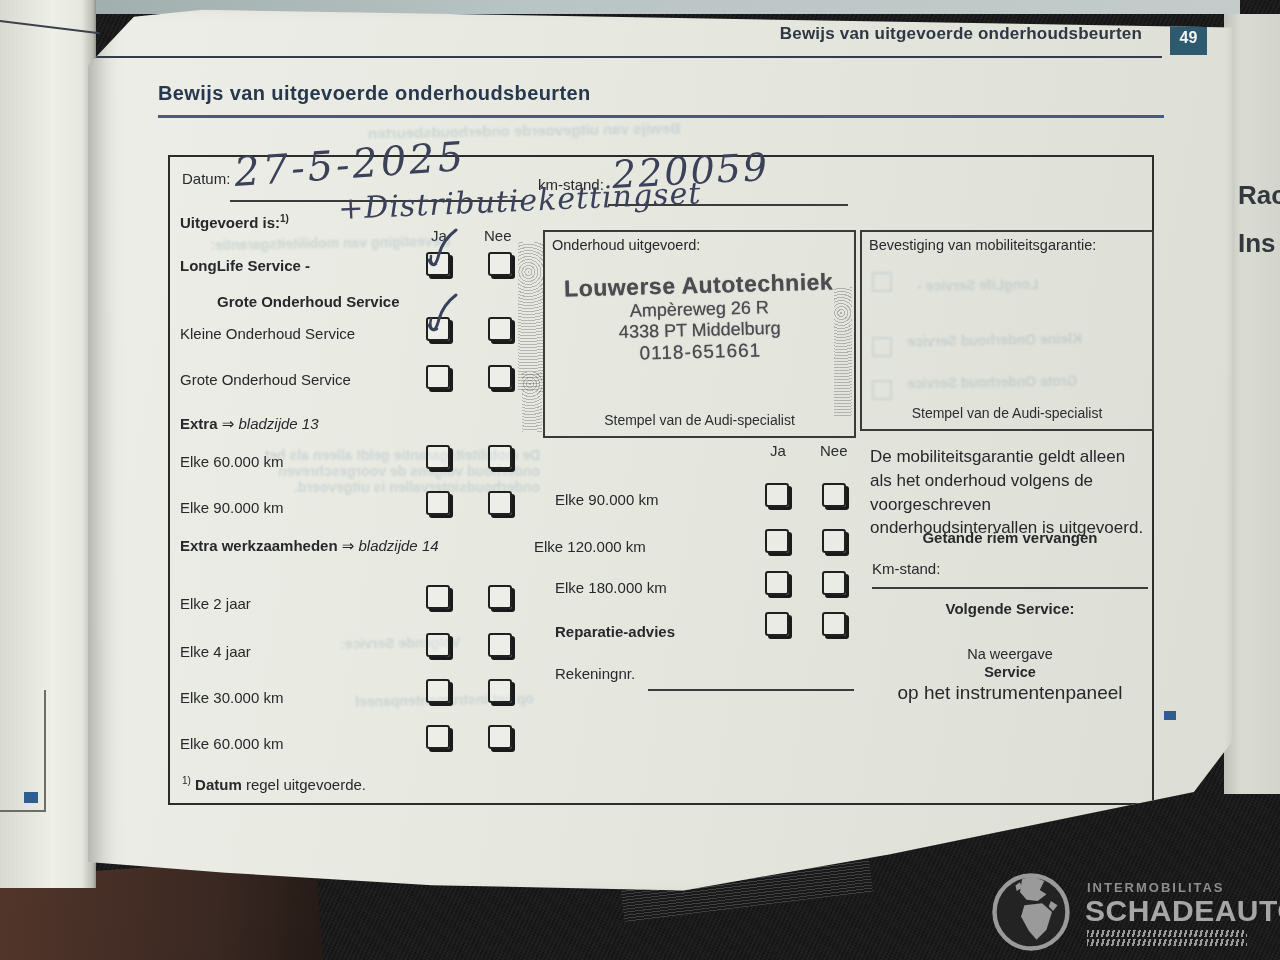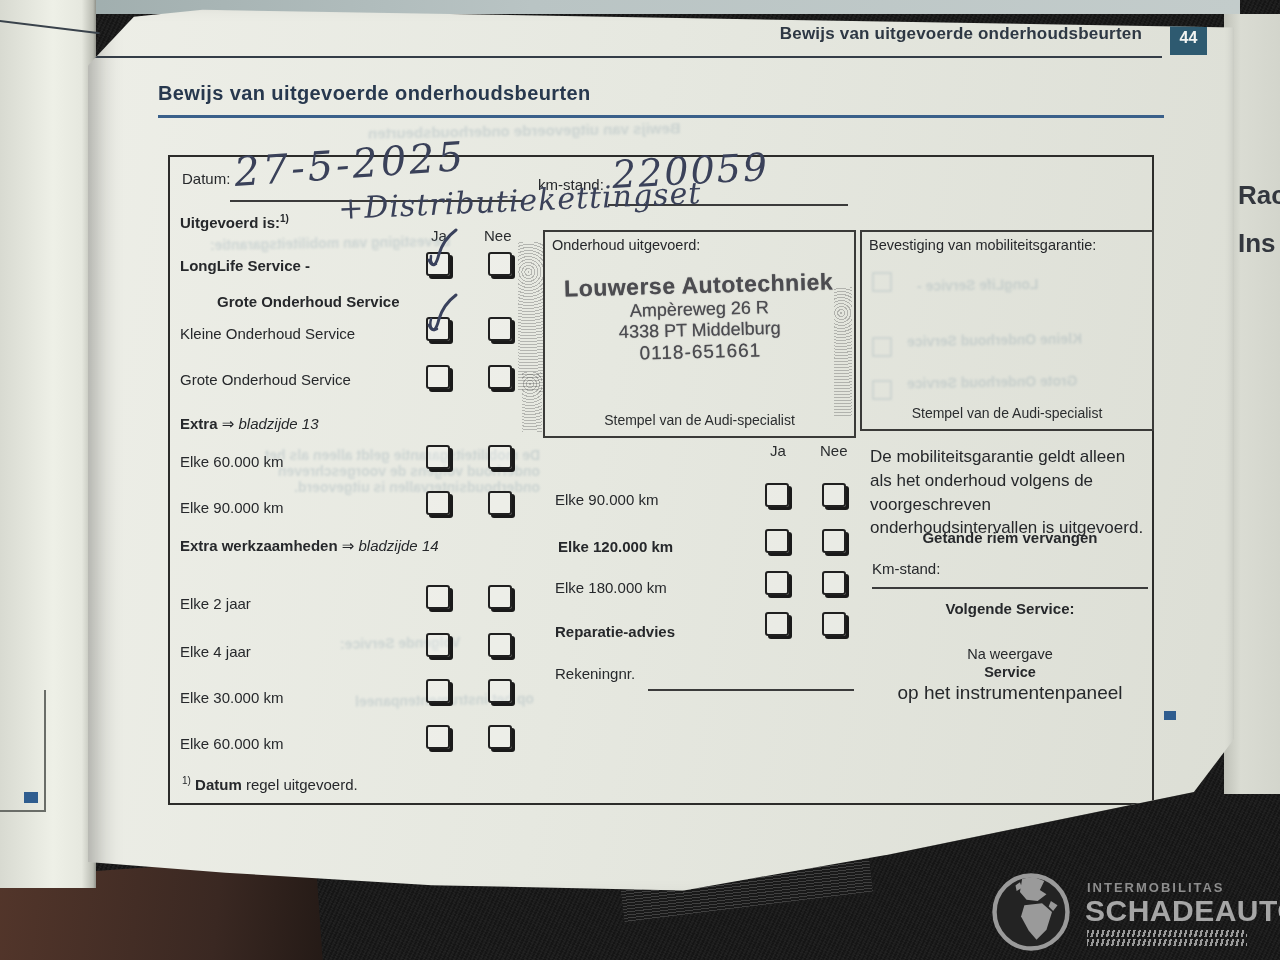--- a/index.html
+++ b/index.html
@@ -89,21 +89,21 @@
 
   <div class="abs" id="next-page">
     <div class="next-page-word" style="top:166px;">Rac</div>
     <div class="next-page-word" style="top:214px;">Ins</div>
   </div>
 
   <div class="abs" id="page">
 
     <div class="abs" id="header-rule"></div>
     <div class="abs" id="header-title">Bewijs van uitgevoerde onderhoudsbeurten</div>
-    <div class="abs" id="page-number-box">44</div>
+    <div class="abs" id="page-number-box">49</div>
 
     <div class="abs" id="page-title">Bewijs van uitgevoerde onderhoudsbeurten</div>
     <div class="abs" id="title-underline"></div>
     <div class="ghost" style="left:280px;top:114px;font-size:15px;">Bewijs van uitgevoerde onderhoudsbeurten</div>
 
     <div class="abs" id="form-box">
 
       <div class="lbl" style="left:12px;top:13px;">Datum:</div>
       <div class="uline" style="left:60px;top:43px;width:292px;"></div>
       <div class="hand" style="left:64px;top:-16px;font-size:40px;transform:rotate(-4deg);letter-spacing:3px;">27-5-2025</div>
@@ -166,21 +166,21 @@
       <div class="cb" style="left:318px;top:476px;"></div>
 
       <div class="lbl" style="left:10px;top:532px;">Elke 30.000 km</div>
       <div class="cb" style="left:256px;top:522px;"></div>
       <div class="cb" style="left:318px;top:522px;"></div>
 
       <div class="lbl" style="left:10px;top:578px;">Elke 60.000 km</div>
       <div class="cb" style="left:256px;top:568px;"></div>
       <div class="cb" style="left:318px;top:568px;"></div>
 
-      <div class="lbl" style="left:12px;top:618px;"><sup>1)</sup> <span class="b">Datum</span><span> regel uitgevoerd.</span></div>
+      <div class="lbl" style="left:12px;top:618px;"><sup>1)</sup> <span class="b">Datum</span><span> regel uitgevoerde.</span></div>
 
       <div class="smudge" style="left:348px;top:85px;width:26px;height:150px;"></div>
       <div class="smudge" style="left:352px;top:215px;width:20px;height:60px;"></div>
 
       <div class="stamp-box" style="left:373px;top:73px;width:309px;height:204px;">
         <div class="box-label">Onderhoud uitgevoerd:</div>
         <div id="stamp-text">
           <div class="l1">Louwerse Autotechniek</div>
           <div class="l2">Ampèreweg  26 R</div>
           <div class="l3">4338 PT Middelburg</div>
@@ -190,21 +190,21 @@
         <div class="stamp-caption">Stempel van de Audi-specialist</div>
       </div>
 
       <div class="colhead" style="left:600px;top:285px;">Ja</div>
       <div class="colhead" style="left:650px;top:285px;">Nee</div>
 
       <div class="lbl" style="left:385px;top:334px;">Elke 90.000 km</div>
       <div class="cb" style="left:595px;top:326px;"></div>
       <div class="cb" style="left:652px;top:326px;"></div>
 
-      <div class="lbl" style="left:388px;top:381px;font-weight:bold;">Elke 120.000 km</div>
+      <div class="lbl" style="left:364px;top:381px;">Elke 120.000 km</div>
       <div class="cb" style="left:595px;top:372px;"></div>
       <div class="cb" style="left:652px;top:372px;"></div>
 
       <div class="lbl" style="left:385px;top:422px;">Elke 180.000 km</div>
       <div class="cb" style="left:595px;top:414px;"></div>
       <div class="cb" style="left:652px;top:414px;"></div>
 
       <div class="lbl b" style="left:385px;top:466px;">Reparatie-advies</div>
       <div class="cb" style="left:595px;top:455px;"></div>
       <div class="cb" style="left:652px;top:455px;"></div>

